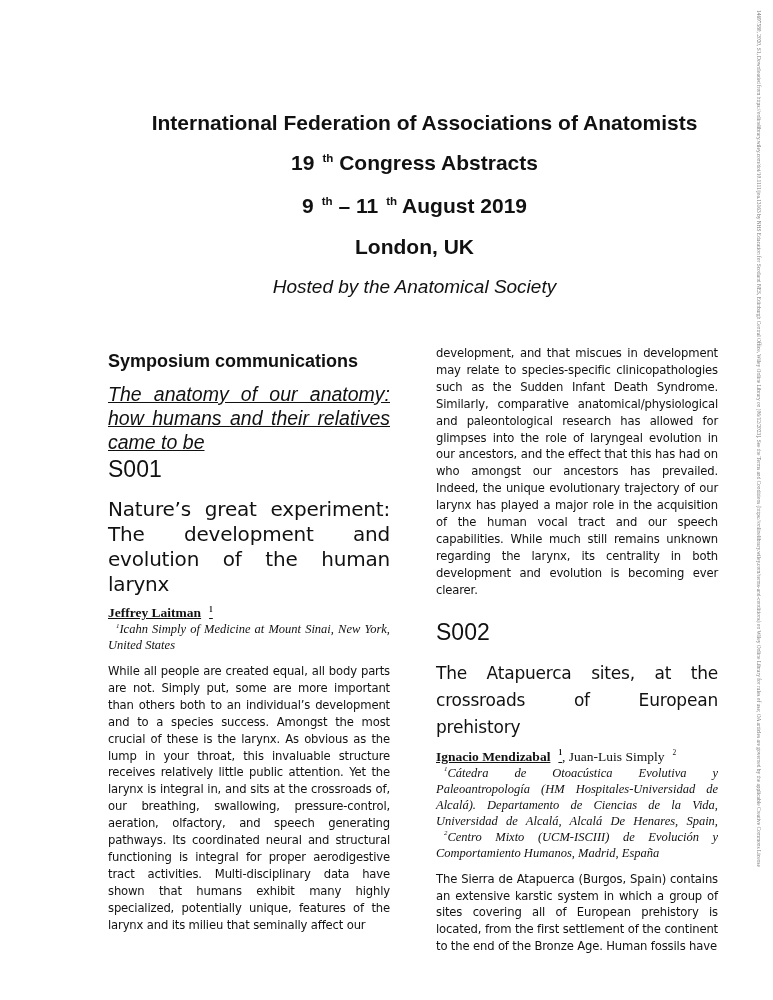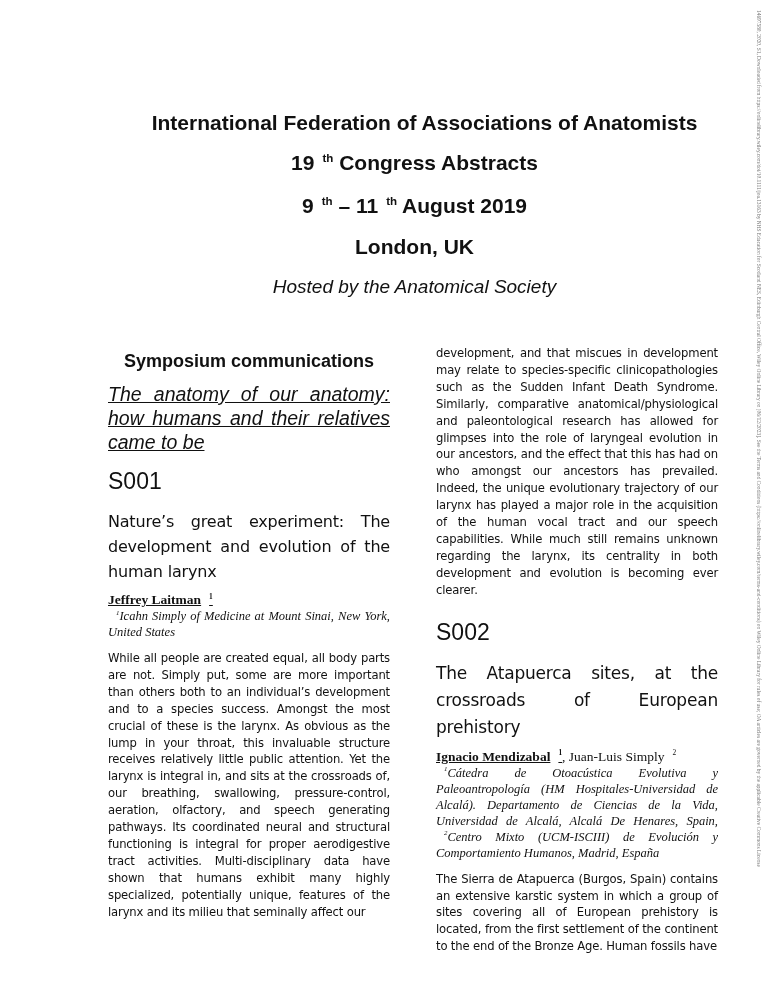--- a/index.html
+++ b/index.html
@@ -10,24 +10,24 @@
     .h-congress { top: 151px; font-size: 21px; font-weight: bold; left: 28px; }
     .h-dates { top: 194px; font-size: 21px; font-weight: bold; left: 28px; }
     .h-city { top: 235px; font-size: 21px; font-weight: bold; left: 28px; }
     .h-host { top: 276px; font-size: 19px; font-style: italic; left: 28px; }
     sup { font-size: 0.55em; vertical-align: super; line-height: 0; margin-left: 8px; }
 
     .col { position: absolute; top: 345px; width: 282px; }
     .col-left { left: 108px; }
     .col-right { left: 436px; }
 
-    .sym-heading { font-family: "Liberation Sans", sans-serif; font-weight: bold; font-size: 18px; margin-top: 6px; margin-bottom: 10px; text-align: center; }
-    .sym-title { font-family: "Liberation Sans", sans-serif; font-style: italic; font-size: 19.5px; line-height: 24px; text-decoration: underline; text-align: justify; text-align-last: left; margin-bottom: 14px; }
+    .sym-heading { font-family: "Liberation Sans", sans-serif; font-weight: bold; font-size: 18px; margin-top: 6px; margin-bottom: 10px; }
+    .sym-title { font-family: "Liberation Sans", sans-serif; font-style: italic; font-size: 19.5px; line-height: 24px; text-decoration: underline; text-align: justify; text-align-last: left; margin-bottom: 2px; }
     .abs-id { font-family: "Liberation Sans", sans-serif; font-size: 23px; margin-bottom: 14px; }
-    .abs-title { font-family: "DejaVu Sans", sans-serif; font-size: 16px; line-height: 25px; text-align: justify; text-align-last: left; margin-bottom: 8px; letter-spacing: -0.2px; }
+    .abs-title { font-family: "DejaVu Sans", sans-serif; font-size: 20px; line-height: 25px; text-align: justify; text-align-last: left; margin-bottom: 8px; letter-spacing: -0.2px; }
     .authors { font-family: "Liberation Serif", serif; font-size: 13.5px; line-height: 16px; }
     .presenter { font-weight: bold; text-decoration: underline; text-align: center; }
     .affil { font-family: "Liberation Serif", serif; font-style: italic; font-size: 12.5px; line-height: 16px; text-align: justify; text-align-last: left; margin-bottom: 10px; }
     .body-text { font-family: "DejaVu Sans", sans-serif; font-size: 11.6px; line-height: 16.9px; text-align: justify; letter-spacing: -0.15px; margin: 0; }
     .body-text.last { text-align-last: left; }
     .gap { height: 14px; }
 
     .watermark { position: absolute; right: 5px; top: 0; width: 12px; height: 1000px; overflow: hidden; }
     .watermark span { position: absolute; left: 0; top: 10px; writing-mode: vertical-rl; font-family: "Liberation Serif", serif; font-size: 5.4px; color: #777; white-space: nowrap; }
   </style>

